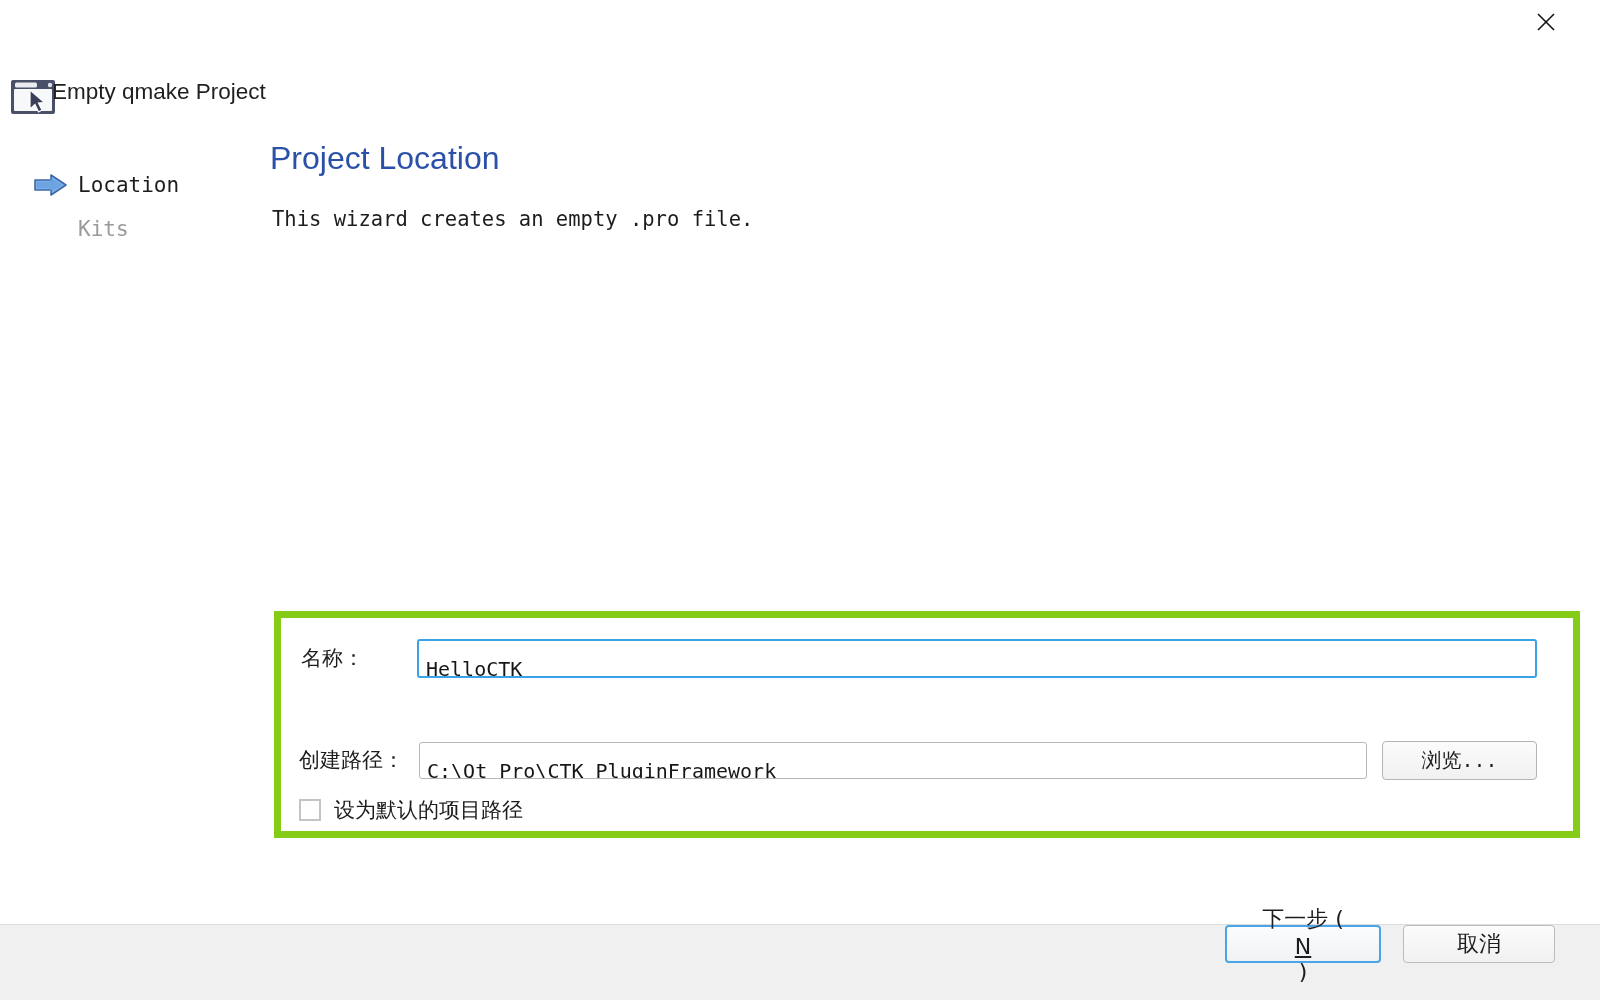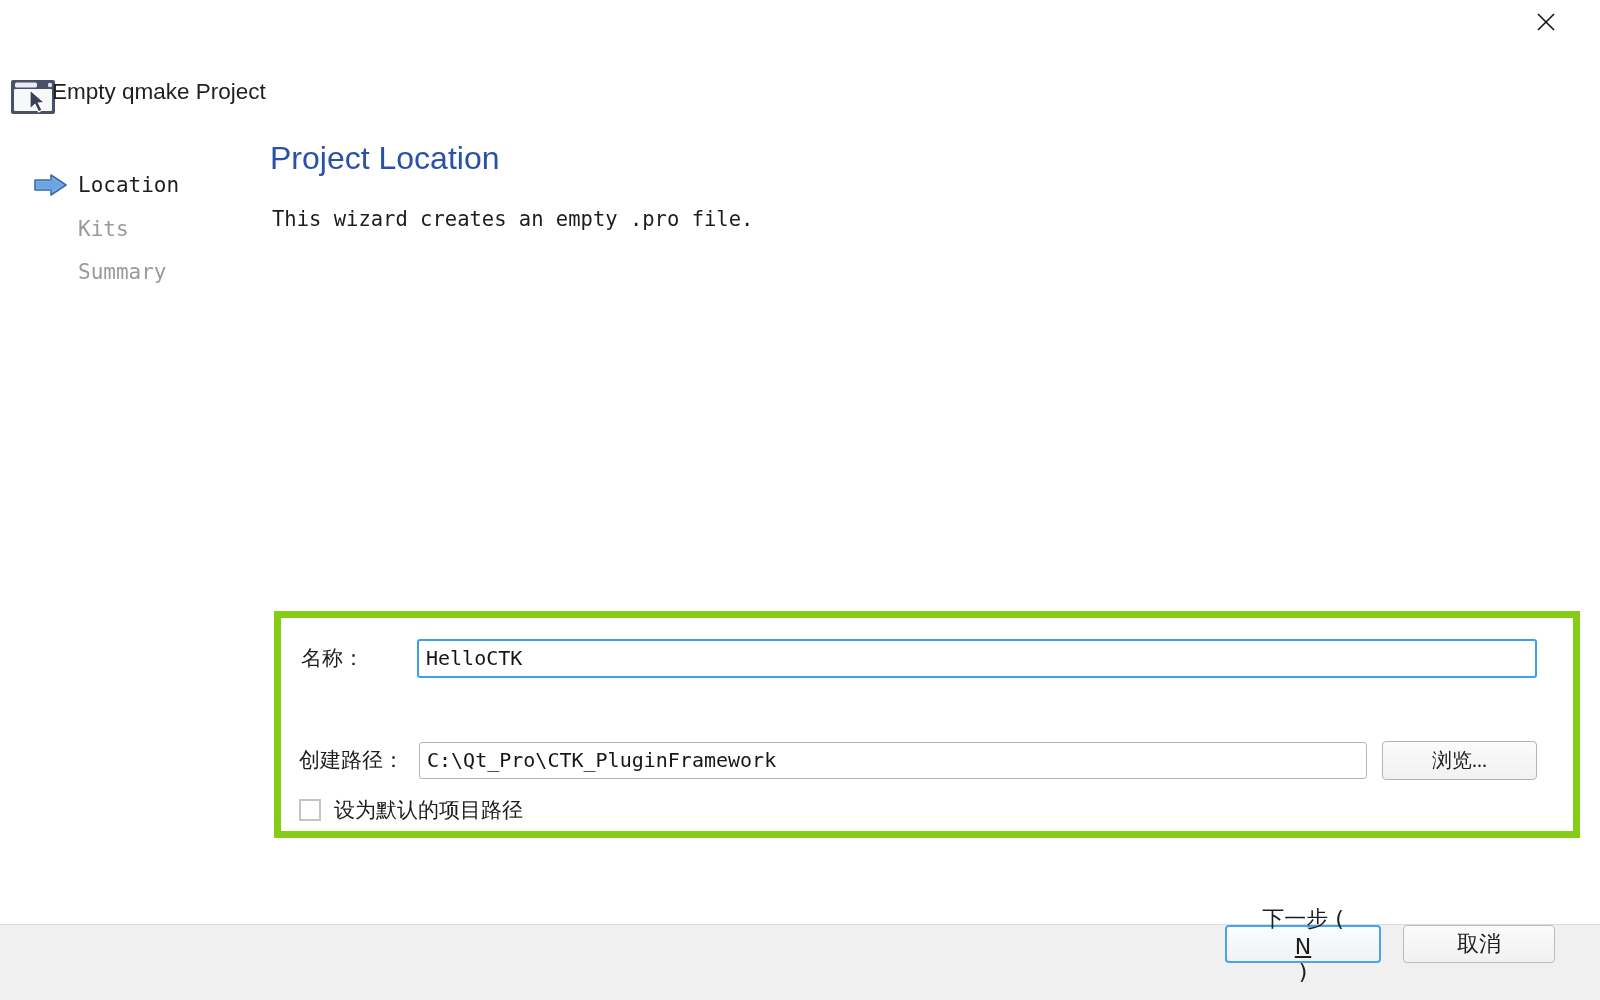--- a/index.html
+++ b/index.html
@@ -153,21 +153,21 @@
   #label-name   { left: 20px;  top: 26px; }
   #label-path   { left: 18px;  top: 128px; }
 
   .text-input {
     position: absolute;
     box-sizing: border-box;
     font-family: "DejaVu Sans Mono", "Liberation Mono", monospace;
     font-size: 20px;
     color: #161616;
     background: #ffffff;
-    padding: 0 7px;
+    padding: 11px 7px;
     line-height: 35px;
     white-space: nowrap;
     overflow: hidden;
   }
 
   #input-name {
     left: 136px;
     top: 21px;
     width: 1120px;
     height: 39px;
@@ -189,21 +189,21 @@
   #browse-button {
     position: absolute;
     left: 1101px;
     top: 123px;
     width: 155px;
     height: 39px;
     box-sizing: border-box;
     border: 1px solid #b4b4b4;
     border-radius: 4px;
     background: linear-gradient(180deg, #fbfbfb 0%, #f1f1f1 100%);
-    font-family: Liberation Serif, serif;
+    font-family: Liberation Mono, monospace;
     font-size: 20px;
     color: #1d1d1d;
     display: flex;
     align-items: center;
     justify-content: center;
     cursor: pointer;
     white-space: nowrap;
   }
 
   #checkbox-row {
@@ -315,23 +315,20 @@
           <path d="M4 8 L17 8 L17 4 L29.5 11 L17 18 L17 14 L4 14 Z" fill="#5e9ada" opacity="0.55"></path>
         </svg>
       </span>
       <span class="nav-label">Location</span>
     </div>
 
     <div class="nav-item inactive" style="top:52px;">
       <span class="nav-label">Kits</span>
     </div>
 
-    <div class="nav-item inactive" style="top:95px;">
-      <span class="nav-label">Summary</span>
-    </div>
 
   </div>
 
   <div id="page-description">This wizard creates an empty .pro file.</div>
   <div id="page-title">Project Location</div>
 
   <div id="form-group">
 
     <div class="field-label" id="label-name">名称：</div>
     <div class="text-input" id="input-name" placeholder="">HelloCTK</div>

